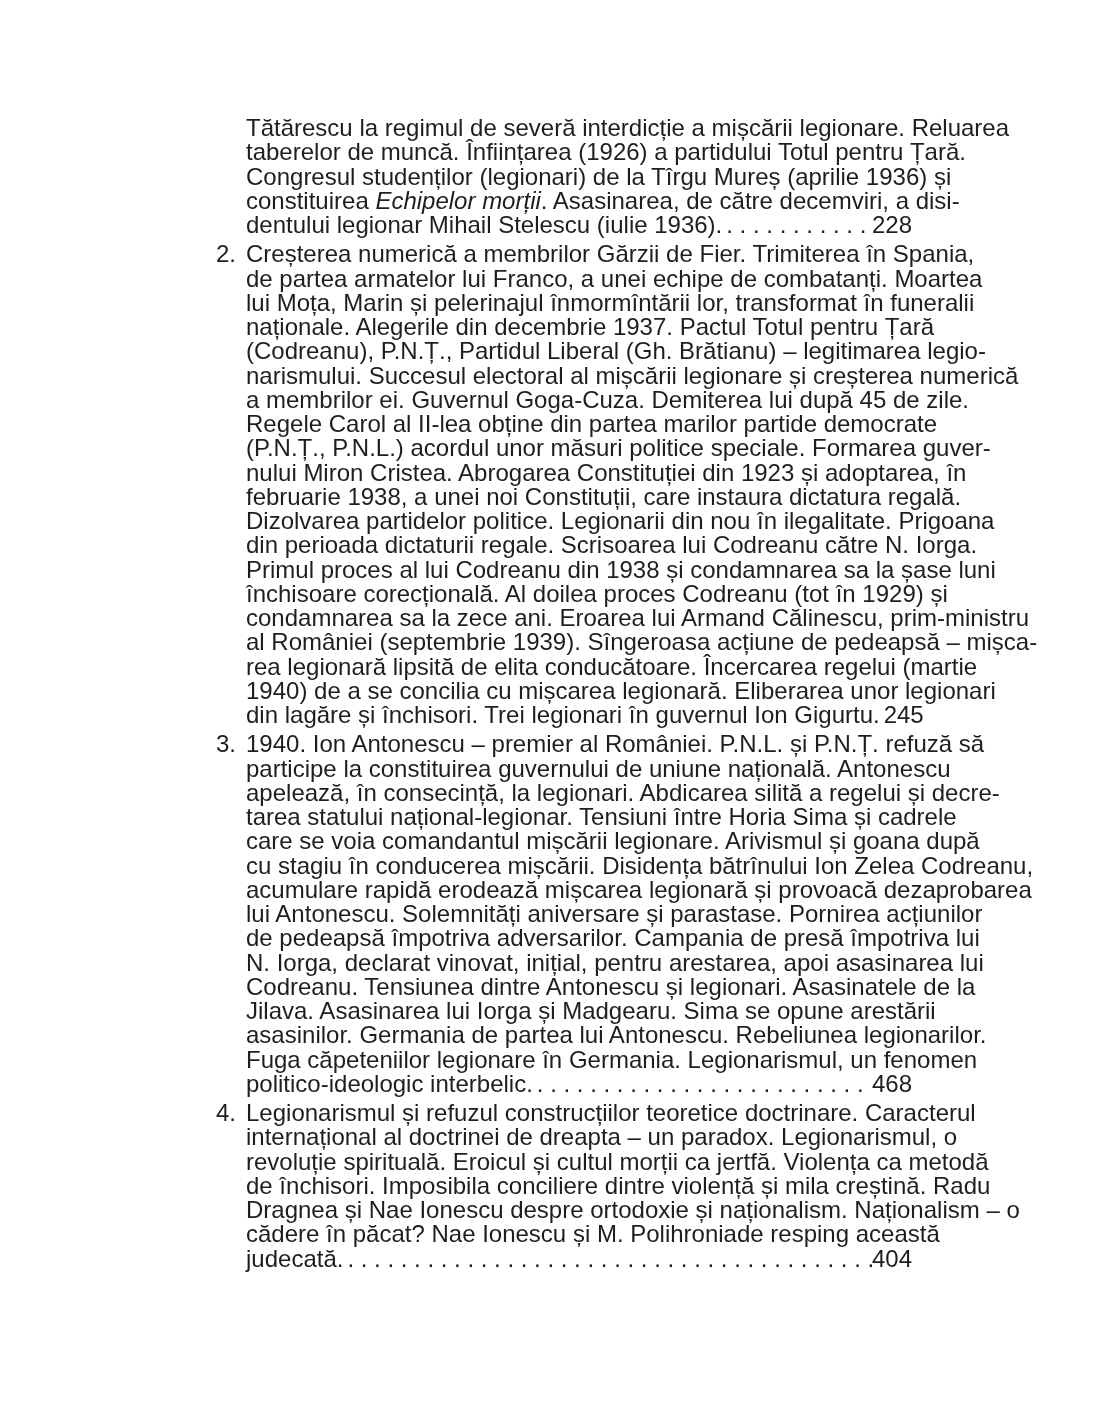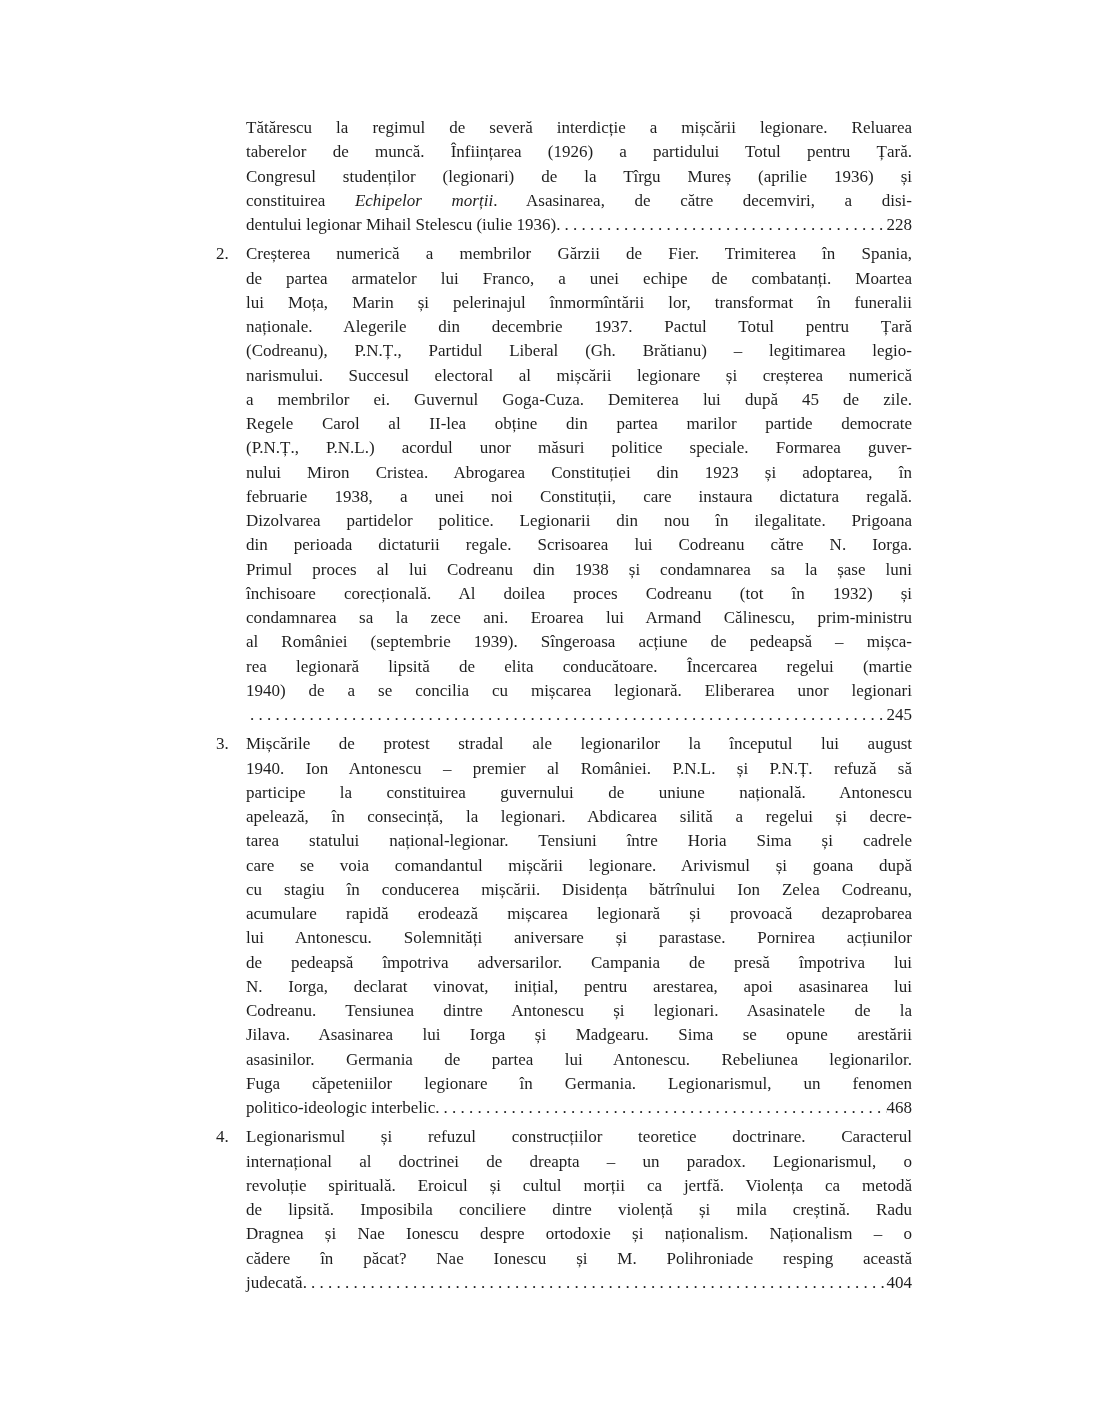--- a/index.html
+++ b/index.html
@@ -2,22 +2,22 @@
 <html><head>
   <meta charset="utf-8">
   <style>
     html, body { margin: 0; padding: 0; background: #ffffff; }
     body { width: 1100px; height: 1422px; position: relative; overflow: hidden; }
     .page {
       position: absolute;
       left: 246px;
       top: 116px;
       width: 666px;
-      font-family: Liberation Serif, serif;
-      font-size: 17px;
+      font-family: Liberation Sans, sans-serif;
+      font-size: 24px;
       color: #1e1e1e;
       line-height: 24.25px;
     }
     .entry { position: relative; }
     .entry + .entry { margin-top: 5px; }
     .num {
       position: absolute;
       left: -30px;
       top: 0;
     }
@@ -73,33 +73,33 @@
       <span class="line">(Codreanu), P.N.Ț., Partidul Liberal (Gh. Brătianu) – legitimarea legio-</span>
       <span class="line">narismului. Succesul electoral al mișcării legionare și creșterea numerică</span>
       <span class="line">a membrilor ei. Guvernul Goga-Cuza. Demiterea lui după 45 de zile.</span>
       <span class="line">Regele Carol al II-lea obține din partea marilor partide democrate</span>
       <span class="line">(P.N.Ț., P.N.L.) acordul unor măsuri politice speciale. Formarea guver-</span>
       <span class="line">nului Miron Cristea. Abrogarea Constituției din 1923 și adoptarea, în</span>
       <span class="line">februarie 1938, a unei noi Constituții, care instaura dictatura regală.</span>
       <span class="line">Dizolvarea partidelor politice. Legionarii din nou în ilegalitate. Prigoana</span>
       <span class="line">din perioada dictaturii regale. Scrisoarea lui Codreanu către N. Iorga.</span>
       <span class="line">Primul proces al lui Codreanu din 1938 și condamnarea sa la șase luni</span>
-      <span class="line">închisoare corecțională. Al doilea proces Codreanu (tot în 1932) și</span>
+      <span class="line">închisoare corecțională. Al doilea proces Codreanu (tot în 1929) și</span>
       <span class="line">condamnarea sa la zece ani. Eroarea lui Armand Călinescu, prim-ministru</span>
       <span class="line">al României (septembrie 1939). Sîngeroasa acțiune de pedeapsă – mișca-</span>
       <span class="line">rea legionară lipsită de elita conducătoare. Încercarea regelui (martie</span>
       <span class="line">1940) de a se concilia cu mișcarea legionară. Eliberarea unor legionari</span>
       <span class="line leader">
+        <span class="ltext">din lagăre și închisori. Trei legionari în guvernul Ion Gigurtu.</span>
         <span class="dots"></span>
         <span class="pg">245</span>
       </span>
     </div>
     <div class="entry">
       <span class="num">3.</span>
-      <span class="line">Mișcările de protest stradal ale legionarilor la începutul lui august</span>
       <span class="line">1940. Ion Antonescu – premier al României. P.N.L. și P.N.Ț. refuză să</span>
       <span class="line">participe la constituirea guvernului de uniune națională. Antonescu</span>
       <span class="line">apelează, în consecință, la legionari. Abdicarea silită a regelui și decre-</span>
       <span class="line">tarea statului național-legionar. Tensiuni între Horia Sima și cadrele</span>
       <span class="line">care se voia comandantul mișcării legionare. Arivismul și goana după</span>
       <span class="line">cu stagiu în conducerea mișcării. Disidența bătrînului Ion Zelea Codreanu,</span>
       <span class="line">acumulare rapidă erodează mișcarea legionară și provoacă dezaprobarea</span>
       <span class="line">lui Antonescu. Solemnități aniversare și parastase. Pornirea acțiunilor</span>
       <span class="line">de pedeapsă împotriva adversarilor. Campania de presă împotriva lui</span>
       <span class="line">N. Iorga, declarat vinovat, inițial, pentru arestarea, apoi asasinarea lui</span>
@@ -111,21 +111,21 @@
         <span class="ltext">politico-ideologic interbelic.</span>
         <span class="dots"></span>
         <span class="pg">468</span>
       </span>
     </div>
     <div class="entry">
       <span class="num">4.</span>
       <span class="line">Legionarismul și refuzul construcțiilor teoretice doctrinare. Caracterul</span>
       <span class="line">internațional al doctrinei de dreapta – un paradox. Legionarismul, o</span>
       <span class="line">revoluție spirituală. Eroicul și cultul morții ca jertfă. Violența ca metodă</span>
-      <span class="line">de lipsită. Imposibila conciliere dintre violență și mila creștină. Radu</span>
+      <span class="line">de închisori. Imposibila conciliere dintre violență și mila creștină. Radu</span>
       <span class="line">Dragnea și Nae Ionescu despre ortodoxie și naționalism. Naționalism – o</span>
       <span class="line">cădere în păcat? Nae Ionescu și M. Polihroniade resping această</span>
       <span class="line leader">
         <span class="ltext">judecată.</span>
         <span class="dots"></span>
         <span class="pg">404</span>
       </span>
     </div>
   </div>
 

